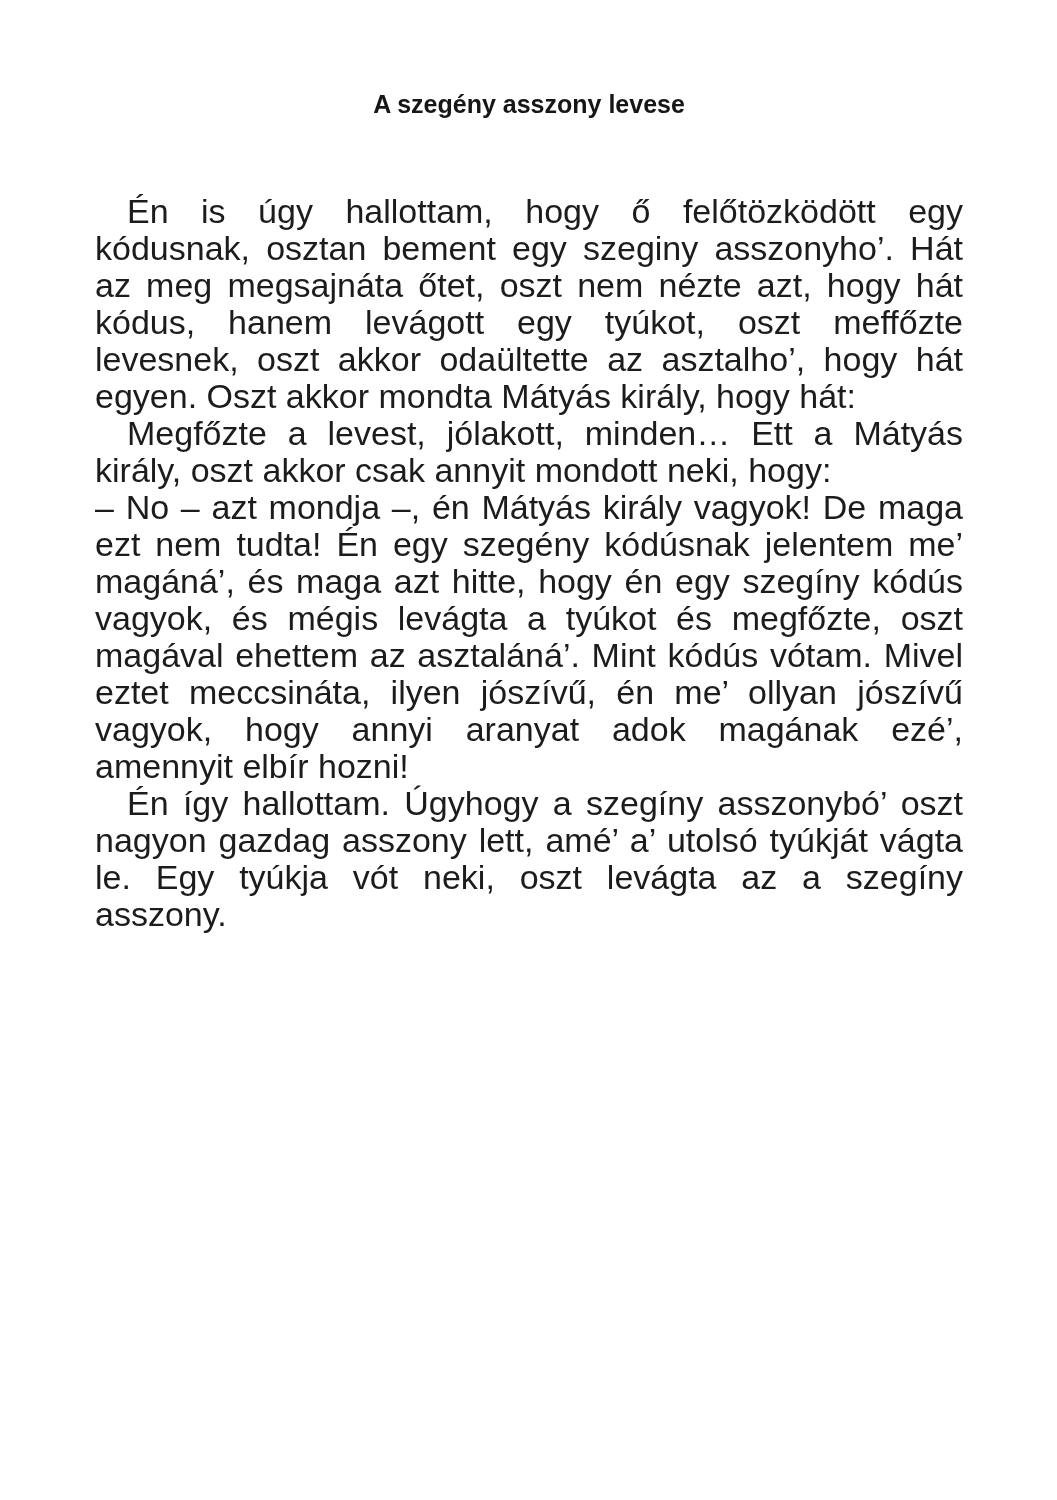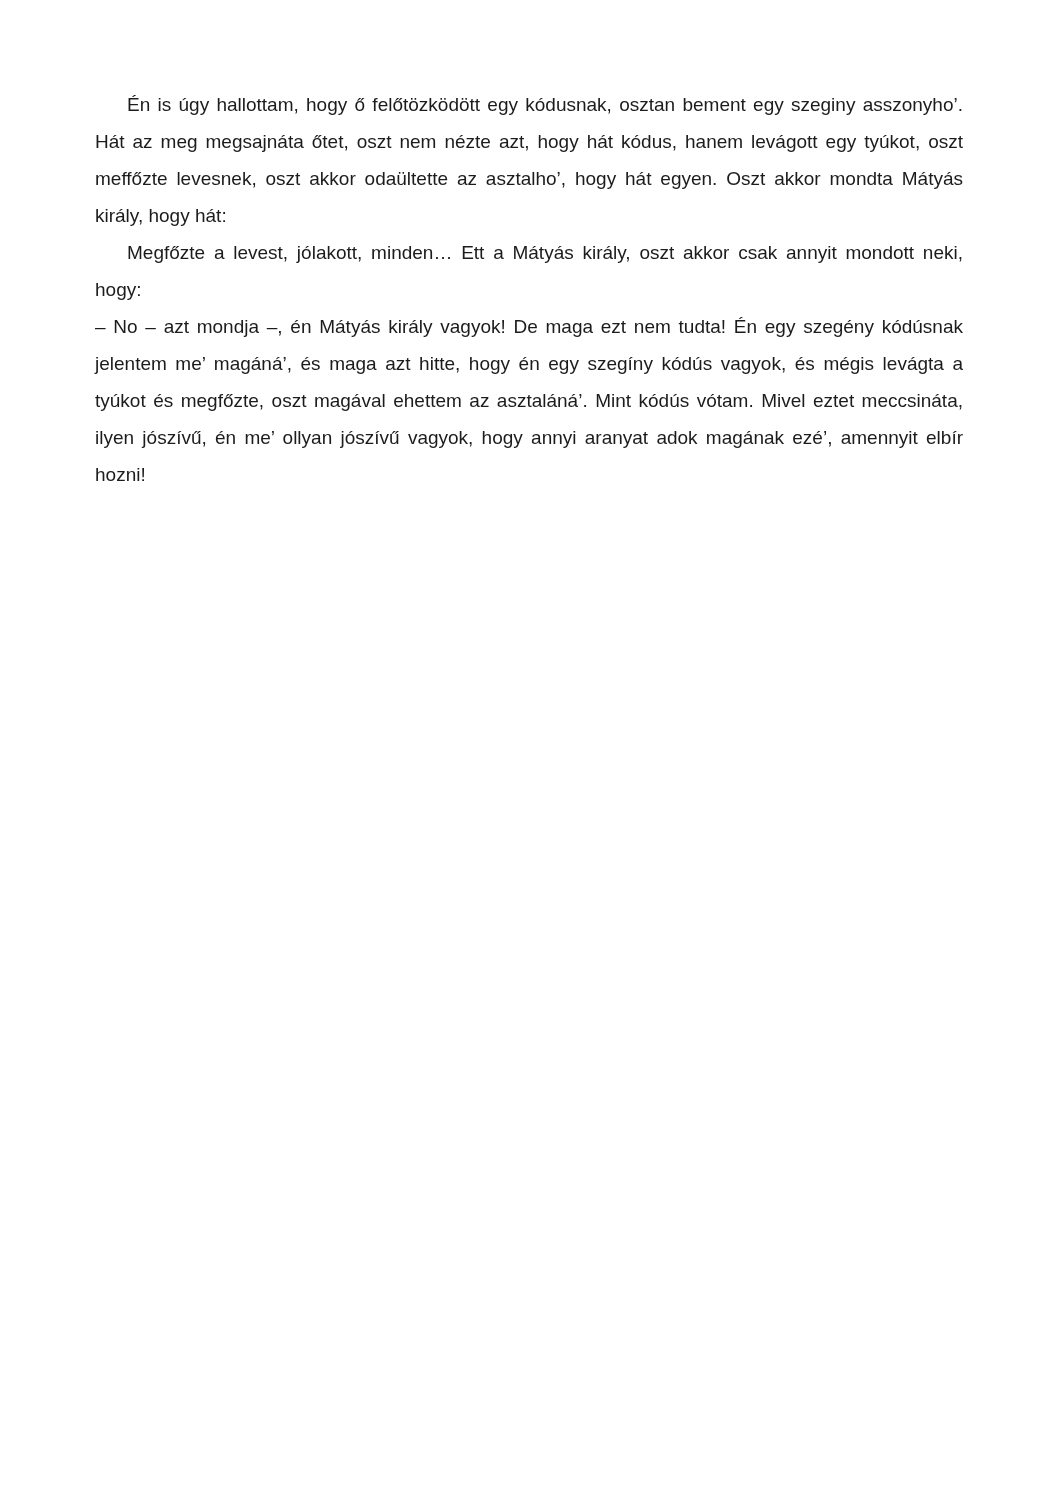--- a/index.html
+++ b/index.html
@@ -24,37 +24,39 @@
   }
   .title {
     font-size: 25px;
     font-weight: bold;
     line-height: 37px;
     text-align: center;
     margin: 0 0 70px 0;
     color: #161616;
   }
   .body-text {
-    font-size: 19px;
+    font-size: 34px;
     line-height: 37px;
     text-align: justify;
     text-justify: inter-word;
     color: #1c1c1c;
   }
   .para {
     margin: 0;
     padding: 0;
   }
   .para.indent {
     text-indent: 32px;
   }
 </style>
 </head>
 <body>
 
 <div class="page">
+  <h1 class="title">A szegény asszony levese</h1>
 
   <div class="body-text">
     <p class="para indent">Én is úgy hallottam, hogy ő felőtözködött egy kódusnak, osztan bement egy szeginy asszonyho’. Hát az meg megsajnáta őtet, oszt nem nézte azt, hogy hát kódus, hanem levágott egy tyúkot, oszt meffőzte levesnek, oszt akkor odaültette az asztalho’, hogy hát egyen. Oszt akkor mondta Mátyás király, hogy hát:</p>
     <p class="para indent">Megfőzte a levest, jólakott, minden… Ett a Mátyás király, oszt akkor csak annyit mondott neki, hogy:</p>
     <p class="para">– No – azt mondja –, én Mátyás király vagyok! De maga ezt nem tudta! Én egy szegény kódúsnak jelentem me’ magáná’, és maga azt hitte, hogy én egy szegíny kódús vagyok, és mégis levágta a tyúkot és megfőzte, oszt magával ehettem az asztaláná’. Mint kódús vótam. Mivel eztet meccsináta, ilyen jószívű, én me’ ollyan jószívű vagyok, hogy annyi aranyat adok magának ezé’, amennyit elbír hozni!</p>
+    <p class="para indent">Én így hallottam. Úgyhogy a szegíny asszonybó’ oszt nagyon gazdag asszony lett, amé’ a’ utolsó tyúkját vágta le. Egy tyúkja vót neki, oszt levágta az a szegíny asszony.</p>
   </div>
 </div>
 
 </body></html>

